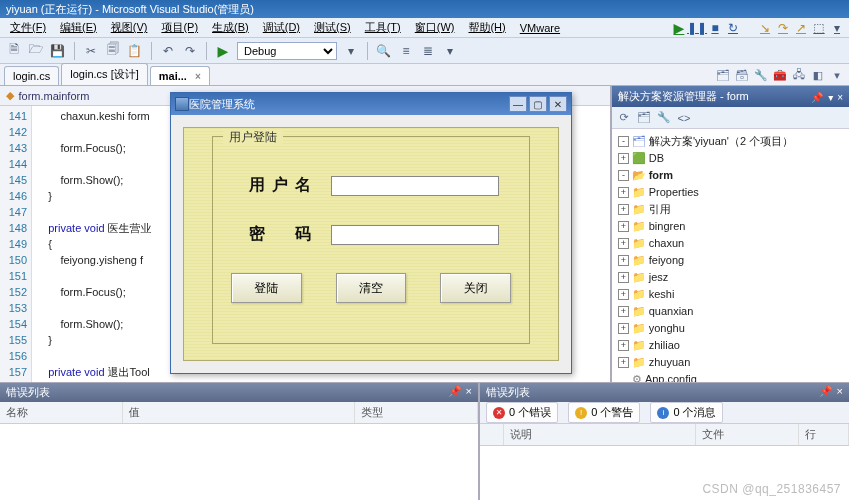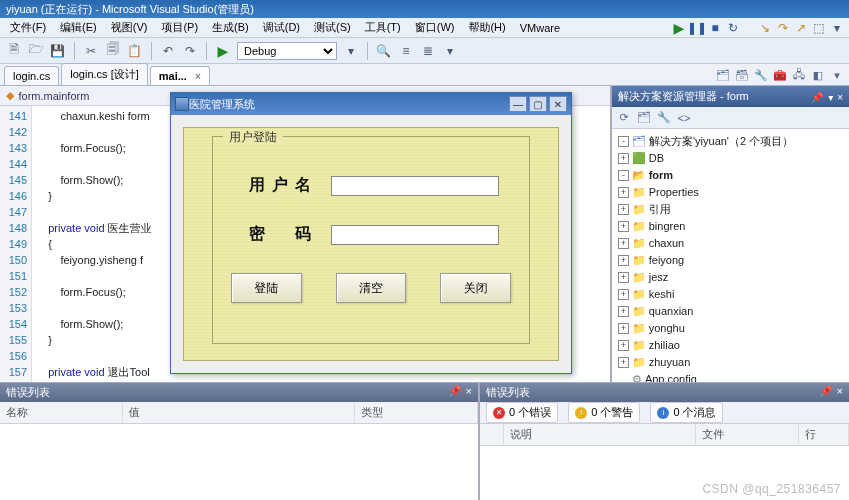--- a/index.html
+++ b/index.html
@@ -1,20 +1,20 @@
 <!DOCTYPE html>
 <html><head>
 <meta charset="utf-8">
 <style>
 * { box-sizing: border-box; margin: 0; padding: 0; font-family: "Microsoft YaHei", SimSun, Arial, sans-serif; font-size: 11px; }
 body { background: #fff; width: 849px; height: 500px; overflow: hidden; position: relative; }
 
 .titlebar { background: linear-gradient(#2969b0, #3c7dc4); color: #fff; height: 18px; padding: 2px 6px; font-size: 11px; }
 .menubar { background: #eaf0f8; height: 20px; display: flex; align-items: center; padding: 0 4px; gap: 2px; border-bottom: 1px solid #ccc;}
-.menubar span { padding: 2px 6px; cursor: default; }
+.menubar span { padding: 2px 6px; cursor: default; text-decoration: underline; }
 .toolbar { background: #e8eef7; height: 26px; display: flex; align-items: center; padding: 0 6px; gap: 6px; border-bottom: 1px solid #c0c8d4;}
 .toolbar .sep { width:1px; height:18px; background:#b0b8c4; margin: 0 2px;}
 .tb-btn { width: 16px; height: 16px; display:inline-flex; align-items:center; justify-content:center; color:#4a5a70; font-size:12px;}
 .tb-green { color:#228822; font-size:14px;}
 select.config { height:18px; font-size:11px; background:#fff; border:1px solid #99aacc; padding:0 2px;}
 
 .tabstrip { background: #eef2f8; height: 22px; display: flex; align-items: flex-end; padding: 0 4px; gap:0; border-bottom: 1px solid #a6b5cc; position:relative;}
 .tab { background: #f5f7fb; border: 1px solid #a6b5cc; border-bottom: none; padding: 3px 8px; margin-right:2px; font-size:11px; border-radius: 3px 3px 0 0; position:relative; display:flex; align-items:center; gap:4px;}
 .tab.active { background: #fff; font-weight:bold; }
 .tab .x { color:#888; margin-left:4px; font-size:10px; }

